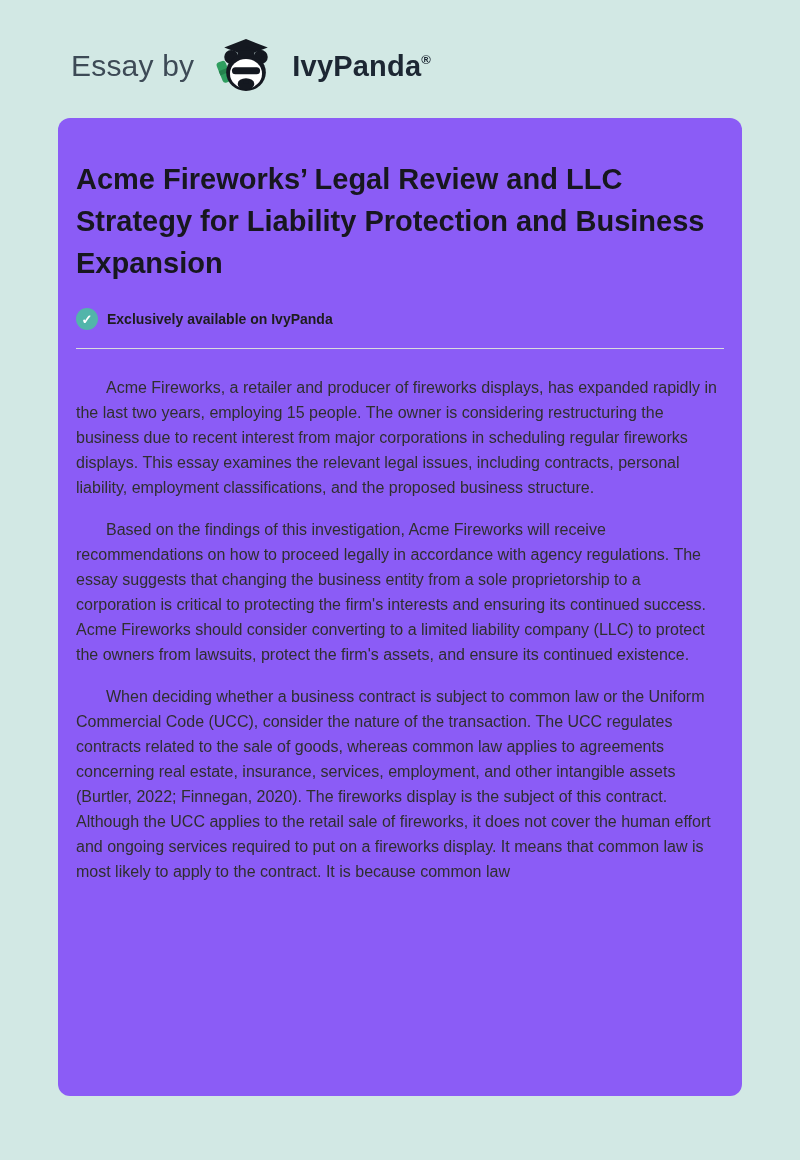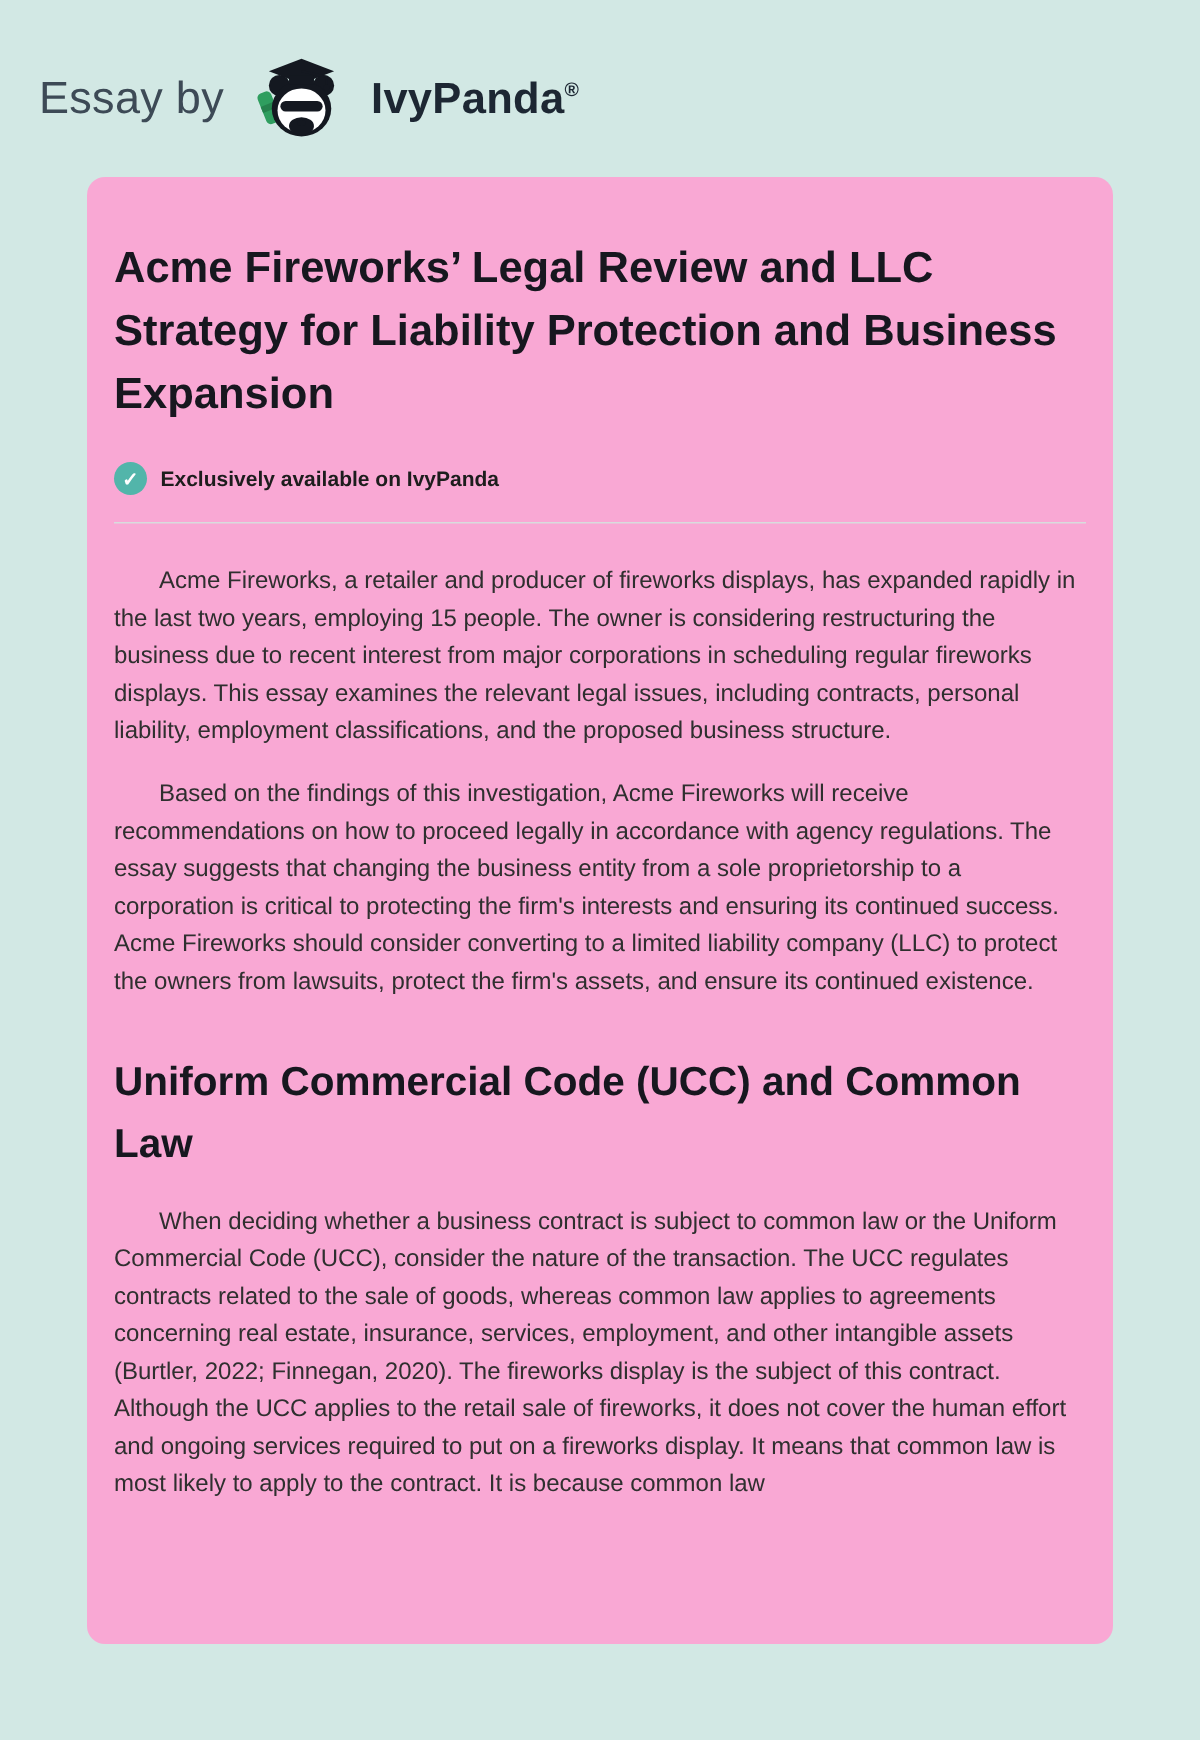--- a/index.html
+++ b/index.html
@@ -7,21 +7,21 @@
   body {
     width: 800px;
     height: 1160px;
     background: #d2e8e4;
     font-family: "Liberation Sans", sans-serif;
     overflow: hidden;
   }
   .page-header {
     display: flex;
     align-items: center;
-    padding: 34px 0 20px 26px;
+    padding: 34px 0 20px 71px;
     gap: 14px;
   }
   .essay-by {
     font-size: 30px;
     color: #3d4a56;
     font-weight: 400;
     letter-spacing: 0.2px;
     margin-right: 6px;
   }
   .logo-mark { width: 64px; height: 64px; display: inline-block; }
@@ -34,21 +34,21 @@
     align-items: flex-start;
     justify-content: center;
   }
   .brand-reg {
     font-size: 13px;
     font-weight: 700;
     color: #1d2733;
     margin-top: 2px;
   }
   .card {
-    background: #f9a8d4;
+    background: #8b5cf6;
     margin: 0 58px;
     border-radius: 12px;
     padding: 40px 18px 60px 18px;
     min-height: 978px;
   }
   .doc-title {
     font-size: 29px;
     line-height: 1.45;
     font-weight: 700;
     color: #17171f;
@@ -144,16 +144,15 @@
   </div>
 
   <hr class="divider">
 
   <section class="section">
     <p class="para">Acme Fireworks, a retailer and producer of fireworks displays, has expanded rapidly in the last two years, employing 15 people. The owner is considering restructuring the business due to recent interest from major corporations in scheduling regular fireworks displays. This essay examines the relevant legal issues, including contracts, personal liability, employment classifications, and the proposed business structure.</p>
     <p class="para">Based on the findings of this investigation, Acme Fireworks will receive recommendations on how to proceed legally in accordance with agency regulations. The essay suggests that changing the business entity from a sole proprietorship to a corporation is critical to protecting the firm's interests and ensuring its continued success. Acme Fireworks should consider converting to a limited liability company (LLC) to protect the owners from lawsuits, protect the firm's assets, and ensure its continued existence.</p>
   </section>
 
   <section class="section">
-    <h2 class="section-heading">Uniform Commercial Code (UCC) and Common Law</h2>
     <p class="para">When deciding whether a business contract is subject to common law or the Uniform Commercial Code (UCC), consider the nature of the transaction. The UCC regulates contracts related to the sale of goods, whereas common law applies to agreements concerning real estate, insurance, services, employment, and other intangible assets (Burtler, 2022; Finnegan, 2020). The fireworks display is the subject of this contract. Although the UCC applies to the retail sale of fireworks, it does not cover the human effort and ongoing services required to put on a fireworks display. It means that common law is most likely to apply to the contract. It is because common law</p>
   </section>
 </main>
 
 </body></html>

